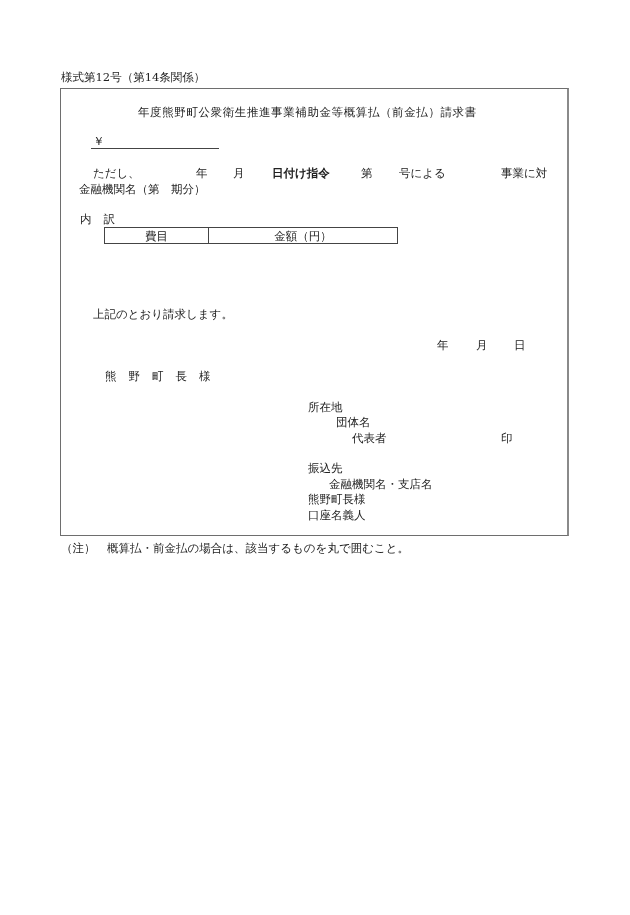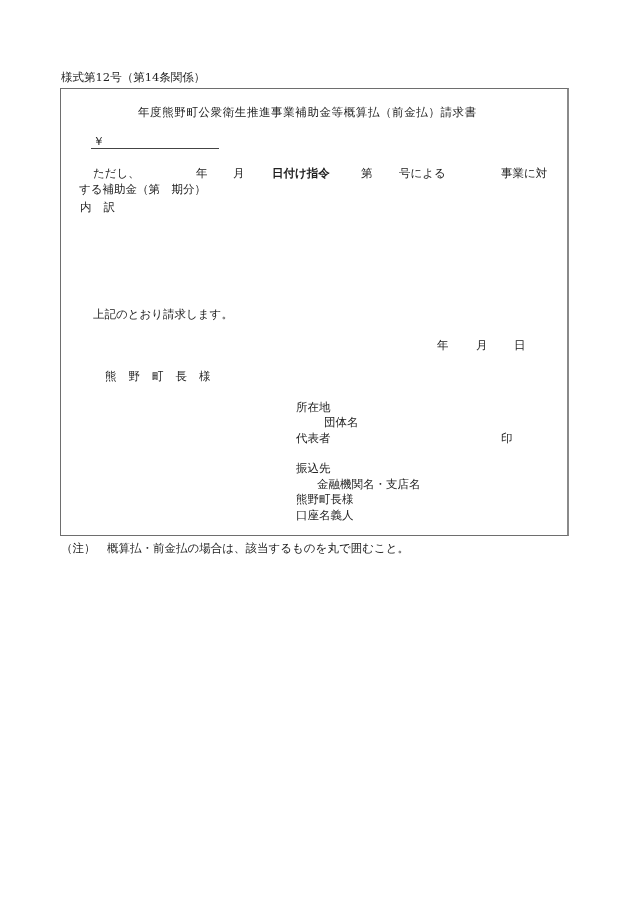--- a/index.html
+++ b/index.html
@@ -33,21 +33,21 @@
     .yen-line {
       position: absolute;
       left: 91px;
       top: 148px;
       width: 128px;
       height: 0;
       border-top: 1px solid #444;
     }
     .tadashi { top: 166px; }
     .line2 { left: 79px; top: 182px; }
-    .uchiwake { left: 80px; top: 200px; }
+    .uchiwake { left: 80px; top: 212px; }
     .uchiwake span { display: inline-block; }
     table.breakdown {
       position: absolute;
       left: 104px;
       top: 227px;
       width: 294px;
       border-collapse: collapse;
       font-size: 11.5px;
     }
     table.breakdown td, table.breakdown th {
@@ -58,21 +58,21 @@
       font-weight: normal;
       text-align: left;
     }
     table.breakdown th { text-align: center; padding: 0; }
     table.breakdown .col1 { width: 103px; }
     .jouki { left: 93px; top: 307px; }
     .date-y { left: 437px; top: 338px; }
     .date-m { left: 476px; top: 338px; }
     .date-d { left: 514px; top: 338px; }
     .addressee { left: 105px; top: 369px; letter-spacing: 12px; }
-    .applicant { left: 296px; }
+    .applicant { left: 308px; }
     .seal { left: 501px; top: 431px; }
     .note { left: 61px; top: 541px; }
   </style>
 </head>
 <body>
 
 <div class="abs form-label">様式第12号（第14条関係）</div>
 
 <div class="frame"></div>
 
@@ -82,42 +82,46 @@
 <div class="yen-line"></div>
 
 <div class="abs tadashi" style="left:93px;">ただし、</div>
 <div class="abs tadashi" style="left:196px;">年</div>
 <div class="abs tadashi" style="left:233px;">月</div>
 <div class="abs tadashi" style="left:272px;font-weight:bold;">日付け指令</div>
 <div class="abs tadashi" style="left:361px;">第</div>
 <div class="abs tadashi" style="left:399px;">号による</div>
 <div class="abs tadashi" style="left:501px;">事業に対</div>
 
-<div class="abs line2">する補助金（第　期分）</div>
+<div class="abs line2">金融機関名（第　期分）</div>
 
 <div class="abs uchiwake">
   <span>内</span><span style="width:12px;"></span><span>訳</span>
 </div>
 
 <table class="breakdown">
   <tbody>
+      <tr>
+    <th class="col1">費目</th>
+    <th>金額（円）</th>
+  </tr>
 </tbody>
   </table>
 
 <div class="abs jouki">上記のとおり請求します。</div>
 
 <div class="abs date-y">年</div>
 <div class="abs date-m">月</div>
 <div class="abs date-d">日</div>
 
 <div class="abs addressee">熊野町長様</div>
 
 <div class="abs applicant" style="top:400px;">所在地</div>
 <div class="abs applicant" style="top:415px;margin-left:28px;">団体名</div>
-<div class="abs applicant" style="top:431px;">代表者</div>
+<div class="abs applicant" style="top:431px;margin-left:44px;">代表者</div>
 <div class="abs seal">印</div>
 
 <div class="abs applicant" style="top:461px;">振込先</div>
 <div class="abs applicant" style="top:477px;margin-left:21px;">金融機関名・支店名</div>
 <div class="abs applicant" style="top:492px;">熊野町長様</div>
 <div class="abs applicant" style="top:508px;">口座名義人</div>
 
 <div class="abs note">（注）　概算払・前金払の場合は、該当するものを丸で囲むこと。</div>
 
 </body></html>

